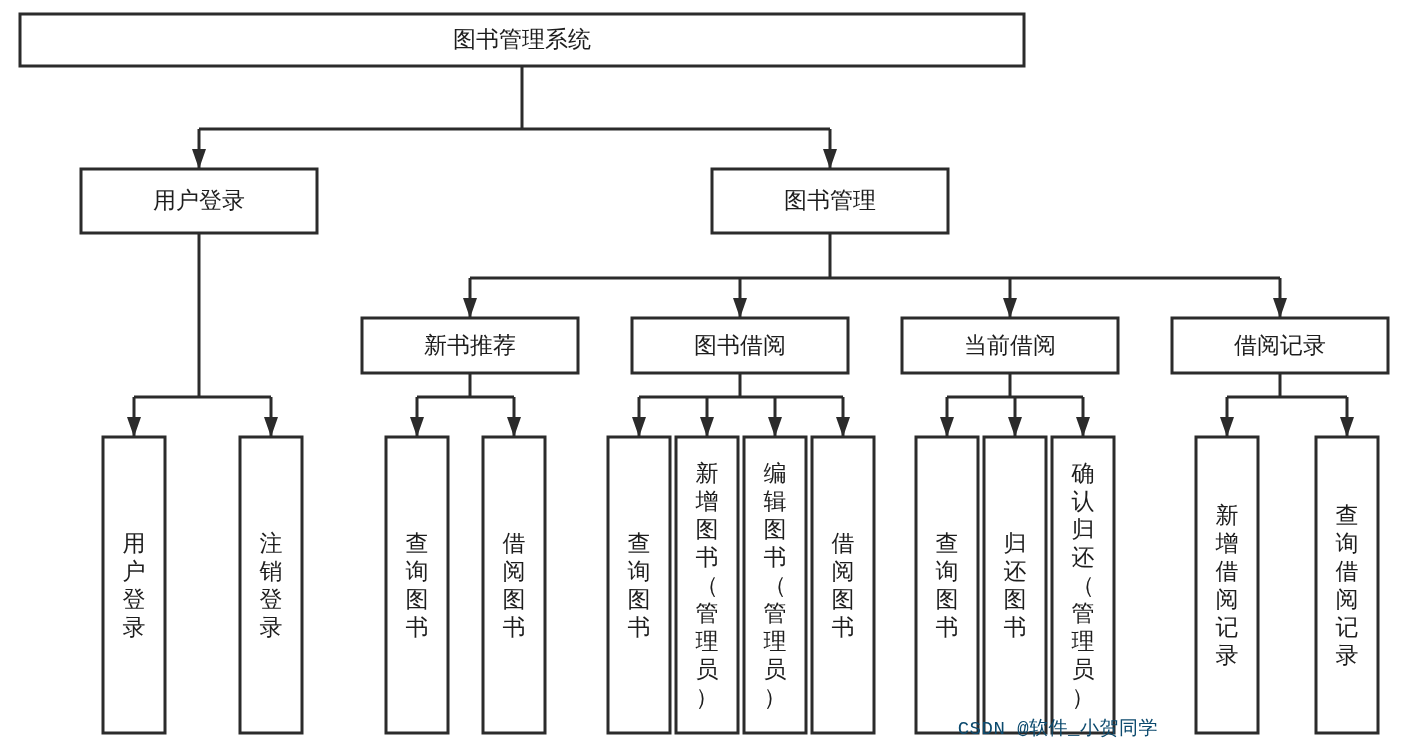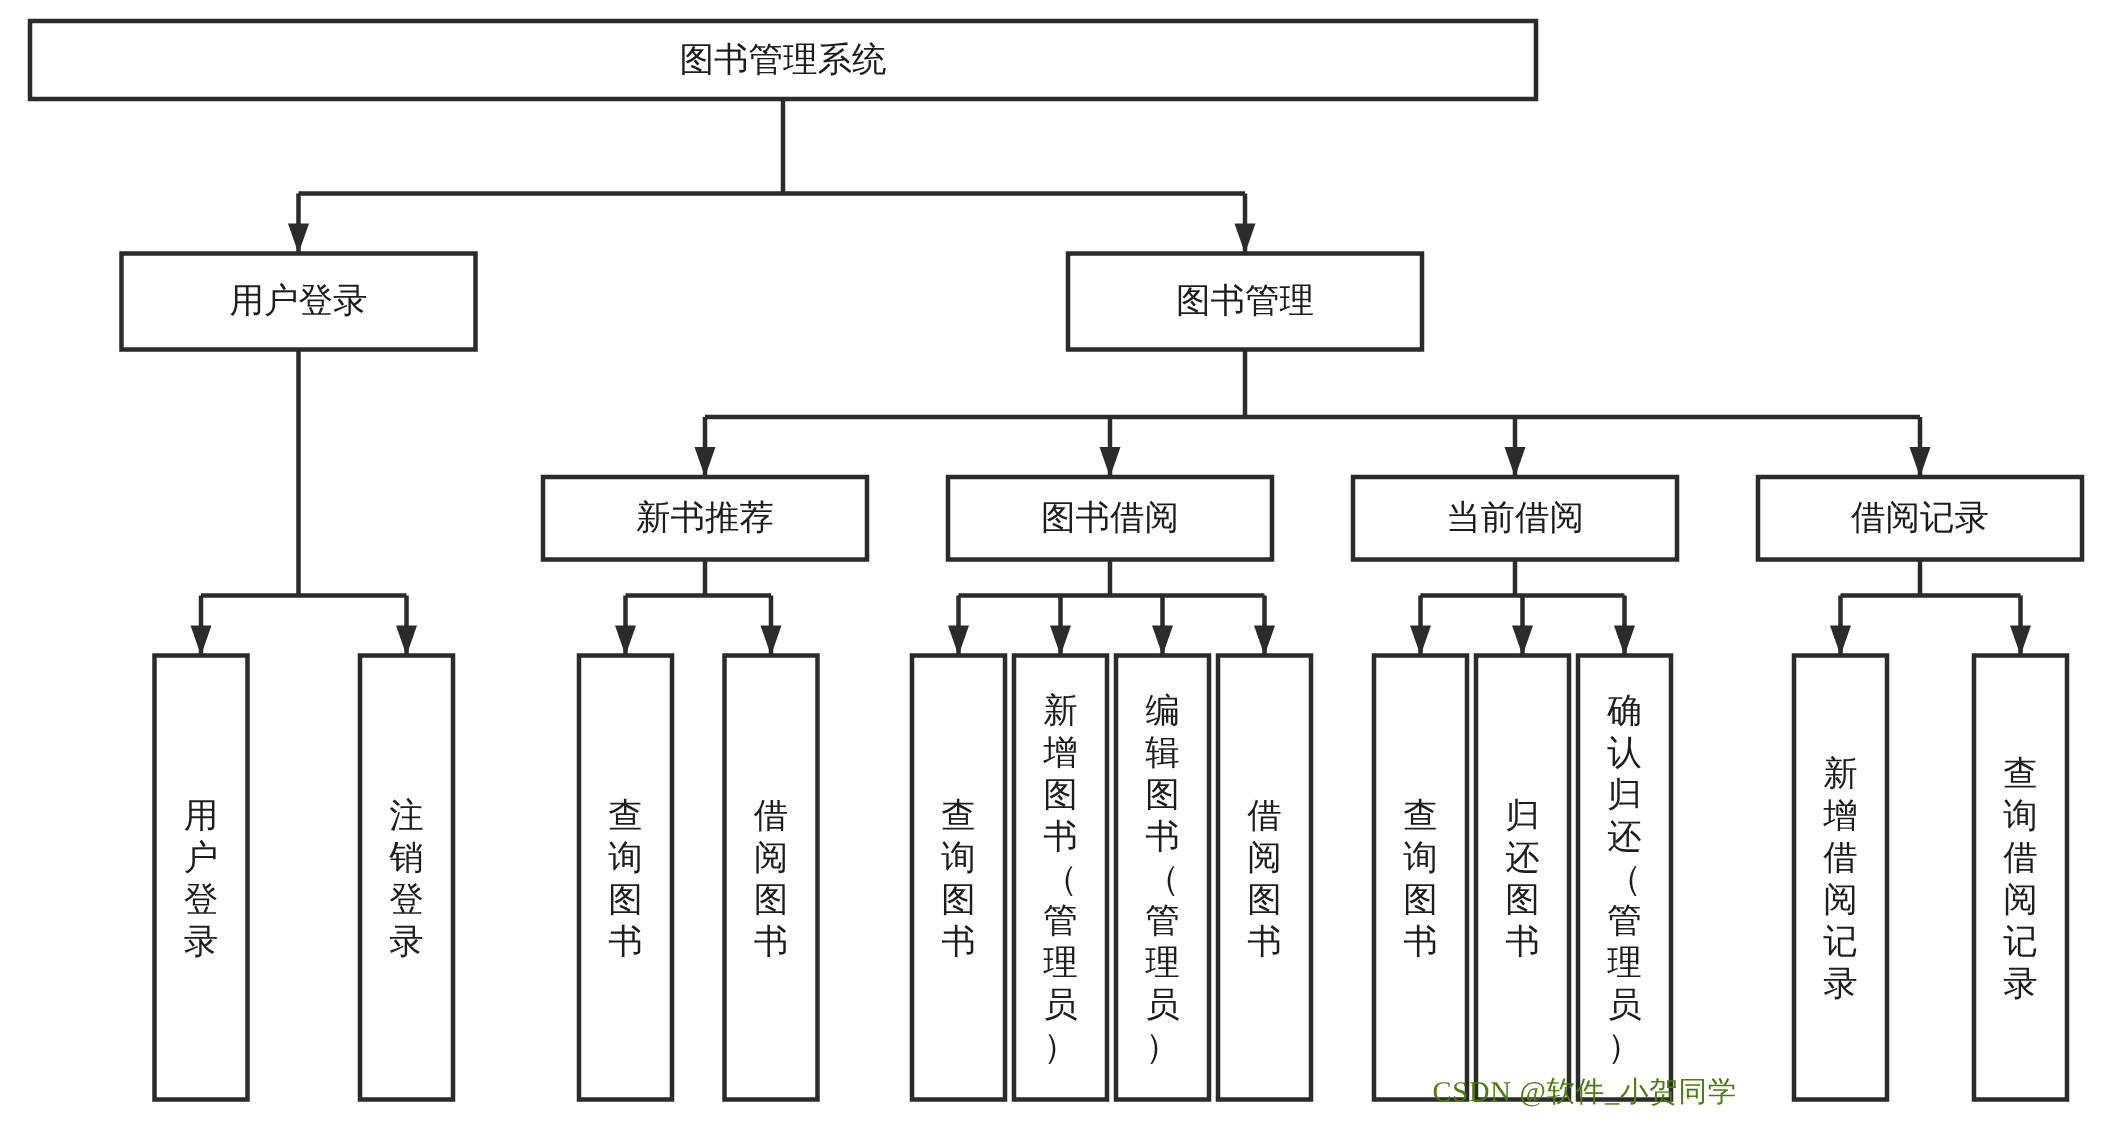--- a/index.html
+++ b/index.html
@@ -51,23 +51,23 @@
   .node-label-v {
     font-family: "Liberation Sans", "DejaVu Sans", sans-serif;
     font-size: 23px;
     fill: #1d1d1d;
     text-anchor: middle;
   }
   .watermark {
     position: absolute;
     right: 12px;
     bottom: 6px;
-    font-family: Liberation Serif, serif;
+    font-family: Liberation Mono, monospace;
     font-size: 19px;
-    color: #4d7c0f;
+    color: #0c4a6e;
     letter-spacing: 0.5px;
     white-space: nowrap;
     user-select: none;
   }
 </style>
 </head>
 <body>
 
 <div id="diagram-root">
   <svg class="flow" viewBox="0 0 1405 747" xmlns="http://www.w3.org/2000/svg">

